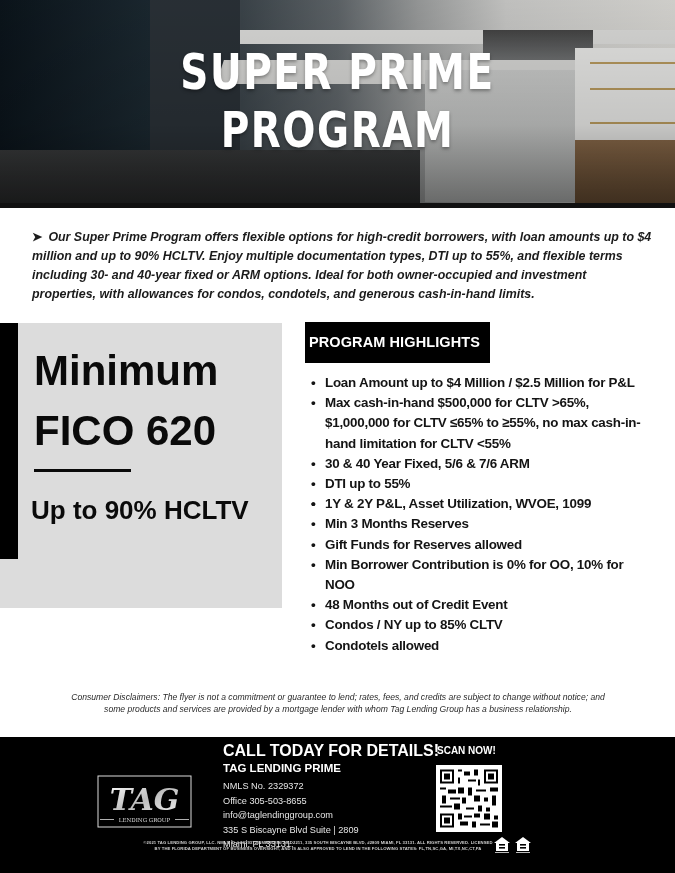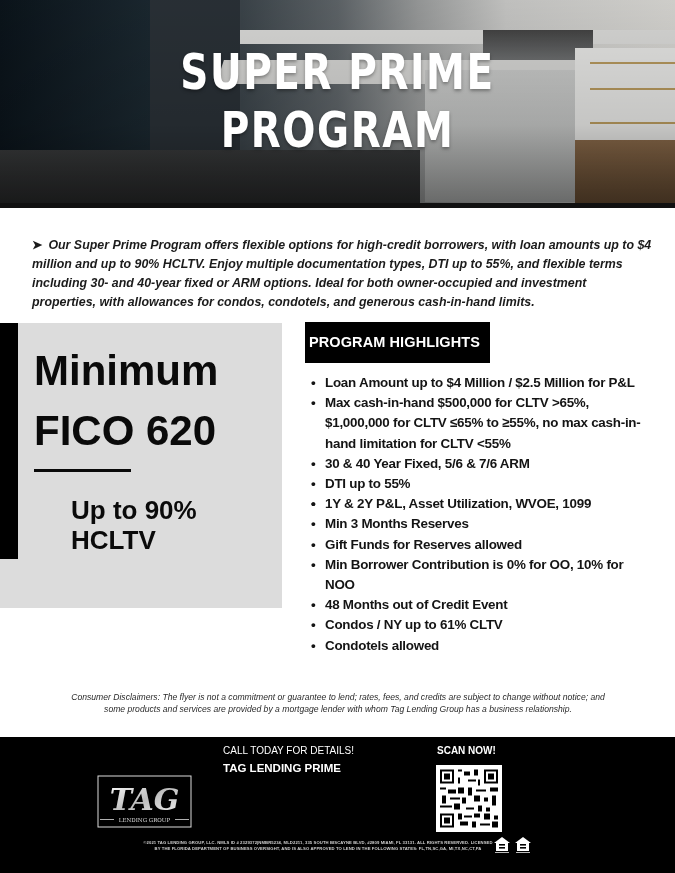--- a/index.html
+++ b/index.html
@@ -33,39 +33,39 @@
   .hero-title {
     position: absolute; left: 0; top: 43px; width: 675px; text-align: center;
     color: #ffffff; font-family: "DejaVu Sans", sans-serif; font-weight: bold;
     font-size: 50px; line-height: 58px; letter-spacing: 2px;
     transform: scaleX(0.78); transform-origin: center;
     text-shadow: 0 2px 4px rgba(0,0,0,0.35);
   }
 
   
   .intro {
-    position: absolute; left: 32px; top: 236px; width: 620px;
+    position: absolute; left: 32px; top: 228px; width: 620px;
     font-size: 12.4px; line-height: 19px; font-style: italic; font-weight: bold;
     color: #1b1b1b;
   }
   .intro .arrow { font-style: normal; margin-right: 6px; }
 
   
   .fico-box {
     position: absolute; left: 0; top: 323px; width: 282px; height: 285px;
     background: #dcdcdc;
   }
   .fico-box .bar { position: absolute; left: 0; top: 0; width: 18px; height: 236px; background: #000; }
   .fico-line1, .fico-line2 {
     position: absolute; left: 34px; font-weight: bold; font-size: 42px; line-height: 48px; color: #0a0a0a;
   }
   .fico-line1 { top: 24px; }
   .fico-line2 { top: 84px; }
   .fico-rule { position: absolute; left: 34px; top: 146px; width: 97px; height: 3px; background: #0a0a0a; }
-  .fico-sub { position: absolute; left: 31px; top: 172px; font-weight: bold; font-size: 26px; line-height: 30px; color: #0a0a0a; margin-left: 40px; }
+  .fico-sub { position: absolute; left: 31px; top: 172px; font-weight: bold; font-size: 26px; line-height: 30px; color: #0a0a0a; }
 
   
   .hl-heading {
     position: absolute; left: 305px; top: 322px; width: 185px; height: 41px;
     background: #000; color: #fff; font-weight: bold; font-size: 14.5px;
     line-height: 41px; padding-left: 4px; box-sizing: border-box; letter-spacing: 0.1px;
   }
   .hl-list {
     position: absolute; left: 310px; top: 373px; width: 345px; margin: 0; padding: 0; list-style: none;
     font-weight: bold; font-size: 13.4px; line-height: 20.2px; color: #141414; letter-spacing: -0.25px;
@@ -77,21 +77,21 @@
   .disclaimer {
     position: absolute; left: 60px; top: 691px; width: 556px; text-align: center;
     font-style: italic; font-size: 8.6px; line-height: 12px; color: #2a2a2a;
   }
 
   
   .footer { position: absolute; left: 0; top: 737px; width: 675px; height: 136px; background: #000; color: #fff; }
   .logo {
     position: absolute; left: 97px; top: 38px; width: 95px; height: 53px;
   }
-  .cta { position: absolute; left: 223px; top: 5px; font-weight: normal; font-size: 10px; line-height: 18px; }
+  .cta { position: absolute; left: 223px; top: 5px; font-weight: bold; font-size: 16px; line-height: 18px; }
   .company { position: absolute; left: 223px; top: 24px; font-weight: bold; font-size: 11.5px; line-height: 15px; }
   .contact { position: absolute; left: 223px; top: 42px; font-size: 9.2px; line-height: 14.5px; color: #e6e6e6; }
   .contact div { white-space: nowrap; }
   .scan { position: absolute; left: 437px; top: 8px; font-weight: bold; font-size: 10px; }
   .qr { position: absolute; left: 436px; top: 28px; width: 66px; height: 67px; background: #fff; }
   .legal {
     position: absolute; left: 143px; top: 103px; width: 350px; text-align: center;
     font-size: 4.2px; line-height: 5.6px; color: #cfcfcf; letter-spacing: 0.1px; font-weight: bold;
   }
   .eho { position: absolute; top: 99px; width: 18px; height: 18px; }
@@ -137,21 +137,21 @@
   <li><span class="dot">•</span><span>Loan Amount up to $4 Million / $2.5 Million for P&amp;L</span></li>
   <li><span class="dot">•</span><span>Max cash-in-hand $500,000 for CLTV &gt;65%, $1,000,000 for CLTV ≤65% to ≥55%, no max cash-in-hand limitation for CLTV &lt;55%</span></li>
   <li><span class="dot">•</span><span>30 &amp; 40 Year Fixed, 5/6 &amp; 7/6 ARM</span></li>
   <li><span class="dot">•</span><span>DTI up to 55%</span></li>
   <li><span class="dot">•</span></li>
   <li><span class="dot">•</span><span>1Y &amp; 2Y P&amp;L, Asset Utilization, WVOE, 1099</span></li>
   <li><span class="dot">•</span><span>Min 3 Months Reserves</span></li>
   <li><span class="dot">•</span><span>Gift Funds for Reserves allowed</span></li>
   <li><span class="dot">•</span><span>Min Borrower Contribution is 0% for OO, 10% for NOO</span></li>
   <li><span class="dot">•</span><span>48 Months out of Credit Event</span></li>
-  <li><span class="dot">•</span><span>Condos / NY up to 61% CLTV</span></li>
+  <li><span class="dot">•</span><span>Condos / NY up to 85% CLTV</span></li>
   <li><span class="dot">•</span><span>Condotels allowed</span></li>
 </ul>
 
 <div class="disclaimer">Consumer Disclaimers: The flyer is not a commitment or guarantee to lend; rates, fees, and credits are subject to change without notice; and some products and services are provided by a mortgage lender with whom Tag Lending Group has a business relationship.</div>
 
 <div class="footer">
   <svg class="logo" viewBox="0 0 95 53">
     <rect x="1" y="1" width="93" height="51" fill="none" stroke="#dcdcdc" stroke-width="1"></rect>
     <defs>
       <linearGradient id="lg" x1="0" y1="0" x2="1" y2="1">
@@ -161,20 +161,27 @@
       </linearGradient>
     </defs>
     <text x="47.5" y="35" text-anchor="middle" font-family="DejaVu Serif, serif" font-weight="bold" font-size="30" fill="url(#lg)" font-style="italic">TAG</text>
     <rect x="3" y="44" width="14" height="0.8" fill="#dcdcdc"></rect>
     <rect x="78" y="44" width="14" height="0.8" fill="#dcdcdc"></rect>
     <text x="47.5" y="46.5" text-anchor="middle" font-family="DejaVu Serif, serif" font-size="5.5" fill="#dcdcdc">LENDING GROUP</text>
   </svg>
 
   <div class="cta">CALL TODAY FOR DETAILS!</div>
   <div class="company">TAG LENDING PRIME</div>
+  <div class="contact">
+    <div>NMLS No. 2329372</div>
+    <div>Office 305-503-8655</div>
+    <div>info@taglendinggroup.com</div>
+    <div>335 S Biscayne Blvd Suite | 2809</div>
+    <div>Miami, FL 33131.</div>
+  </div>
 
   <div class="scan">SCAN NOW!</div>
   <svg class="qr" viewBox="0 0 33 33">
     <rect width="33" height="33" fill="#fff"></rect>
     <g fill="#000">
       <rect x="2" y="2" width="7" height="7"></rect>
         <rect x="3" y="3" width="5" height="5" fill="#fff"></rect>
         <rect x="4" y="4" width="3" height="3"></rect>
       <rect x="24" y="2" width="7" height="7"></rect>
         <rect x="25" y="3" width="5" height="5" fill="#fff"></rect>

